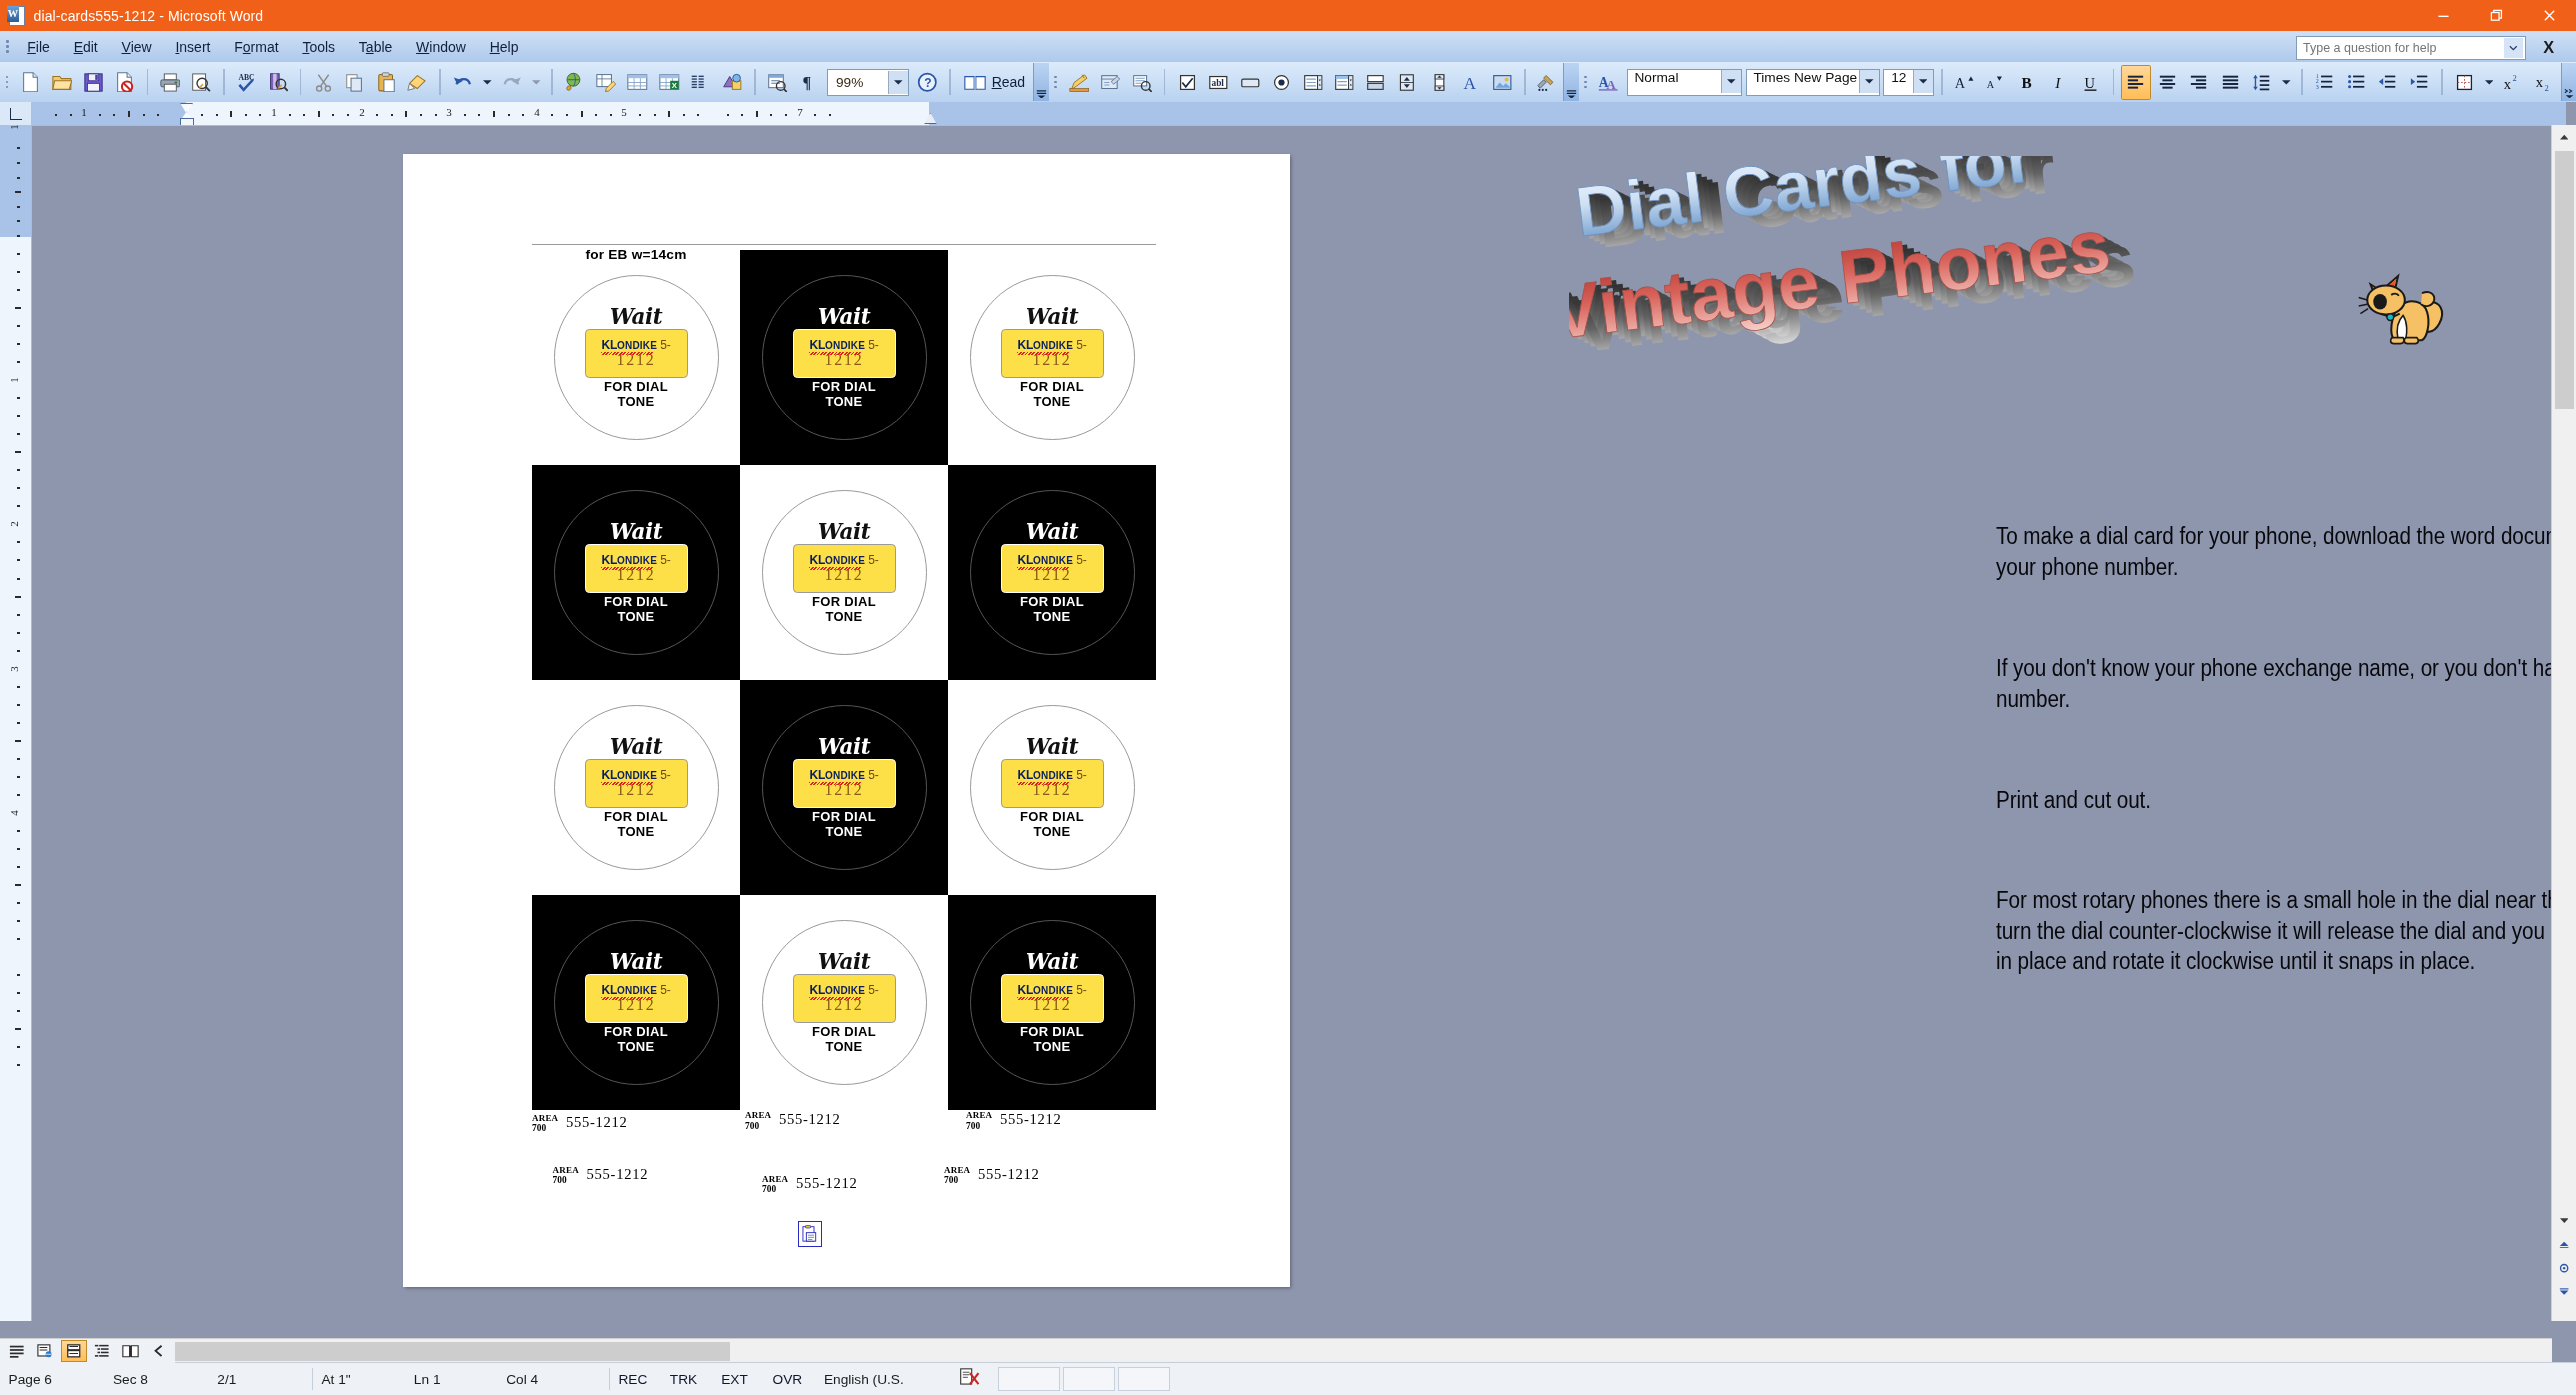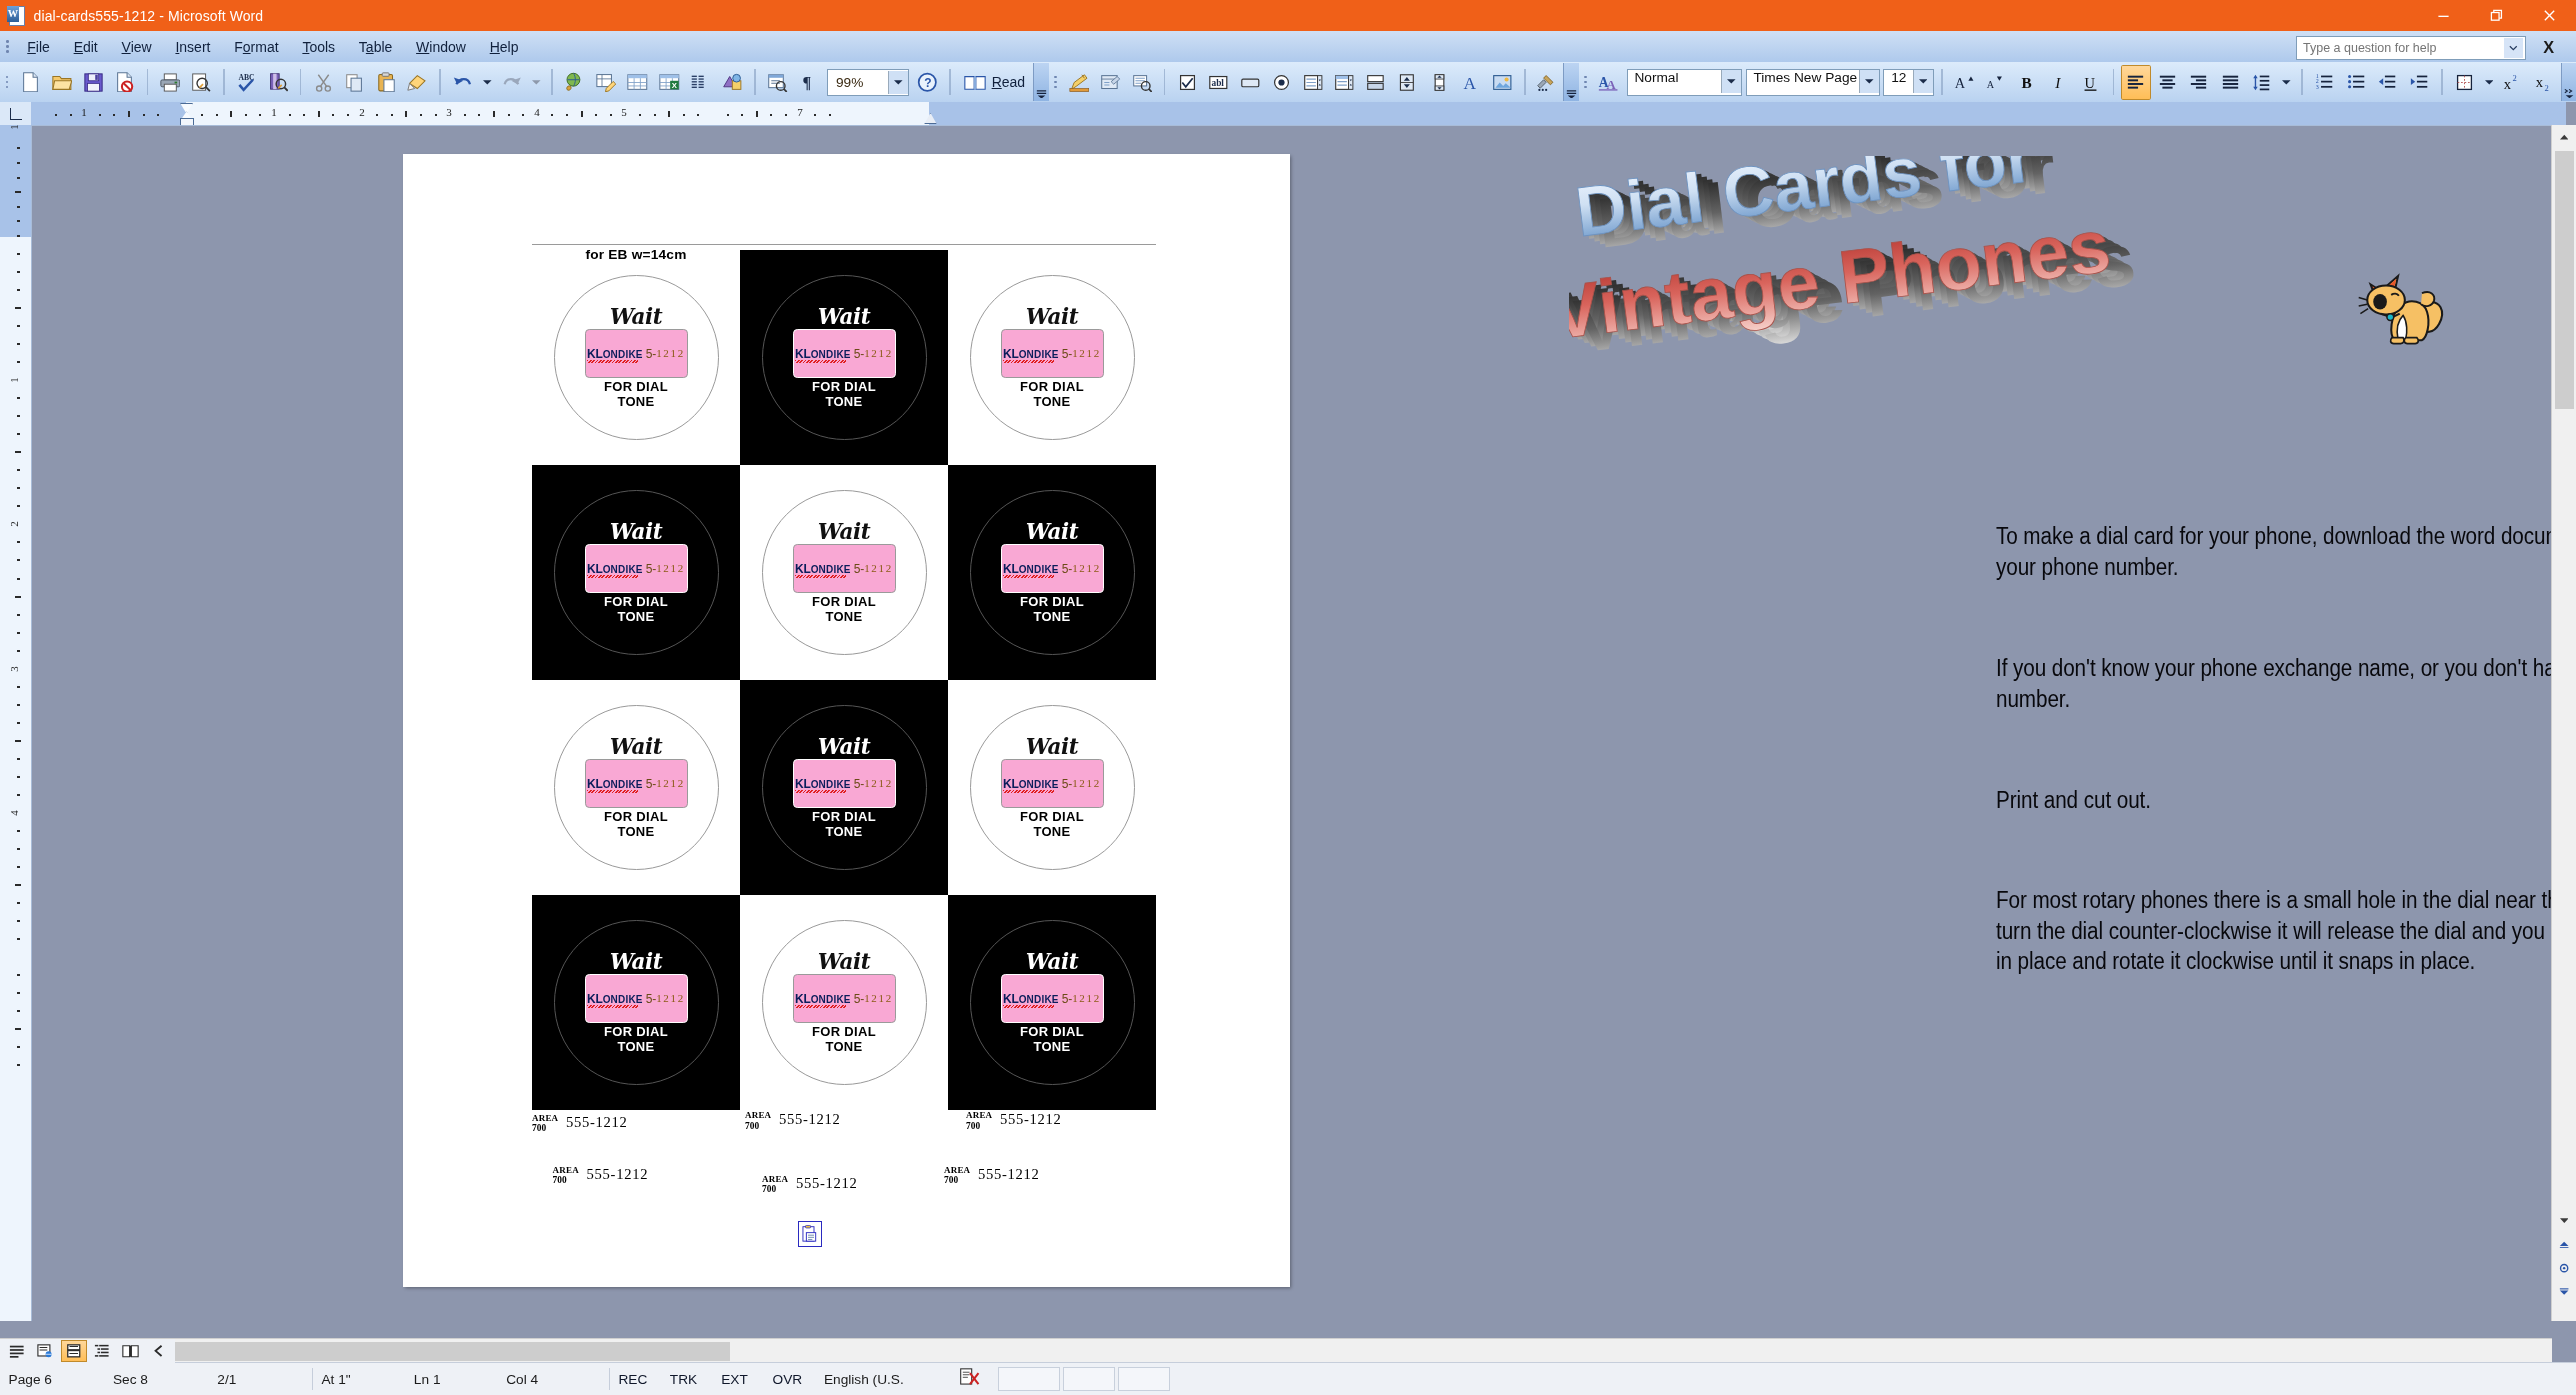--- a/index.html
+++ b/index.html
@@ -123,31 +123,31 @@
     display:flex;flex-direction:column;align-items:center;justify-content:center;
   }
   .cell.black .dial{border-color:#555;}
   .wait{
     font-family:"DejaVu Serif",serif;font-style:italic;font-weight:bold;font-size:21.5px;
     letter-spacing:-0.4px;line-height:1;margin-bottom:1.7px;
   }
   .cell.white .wait{color:#111;}
   .cell.black .wait{color:#fff;}
   .numbox{
-    width:101px;height:45px;background:#f9a8d4;border:0.9px solid #9a9a9a;border-radius:4.3px;
-    display:flex;flex-direction:row;align-items:center;justify-content:center;padding:0.9px 0;
+    width:101px;height:45px;background:#fde047;border:0.9px solid #9a9a9a;border-radius:4.3px;
+    display:flex;flex-direction:column;align-items:center;justify-content:center;padding:0.9px 0;
   }
   .cell.black .numbox{border-color:#fff;}
   .exch{font-size:12px;white-space:nowrap;letter-spacing:-0.2px;position:relative;}
   .exch .k{color:#0b1d5b;font-weight:600;}
   .exch .ond{color:#0b1d5b;font-weight:600;font-size:10px;letter-spacing:0.2px;}
   .exch .five{color:#6b4a16;}
   .exch .squig{position:absolute;left:0;right:18px;bottom:-2.6px;height:3.4px;
     background-image:repeating-linear-gradient(135deg,#e02020 0 1.2px,transparent 1.2px 2.4px);}
-  .digits{font-family:"Liberation Serif",serif;font-size:11px;color:#8a5a14;letter-spacing:1.7px;line-height:1.05;}
+  .digits{font-family:"Liberation Serif",serif;font-size:16px;color:#8a5a14;letter-spacing:1.7px;line-height:1.05;}
   .fdt{font-size:13px;font-weight:bold;line-height:1.15;text-align:center;letter-spacing:0.3px;margin-top:1.7px;}
   .cell.white .fdt{color:#000;}
   .cell.black .fdt{color:#fff;}
 
   
   .arealines{position:absolute;left:129px;top:960px;width:640px;height:116px;}
   .arow{position:absolute;display:flex;align-items:flex-start;font-family:"Liberation Serif",serif;color:#000;}
   .arow .area{display:flex;flex-direction:column;align-items:flex-start;margin-right:7.7px;line-height:1;}
   .arow .area b{font-size:9px;font-weight:bold;letter-spacing:0.2px;}
   .arow .area i{font-size:9.4px;font-style:normal;font-weight:bold;margin-top:1.7px;}

